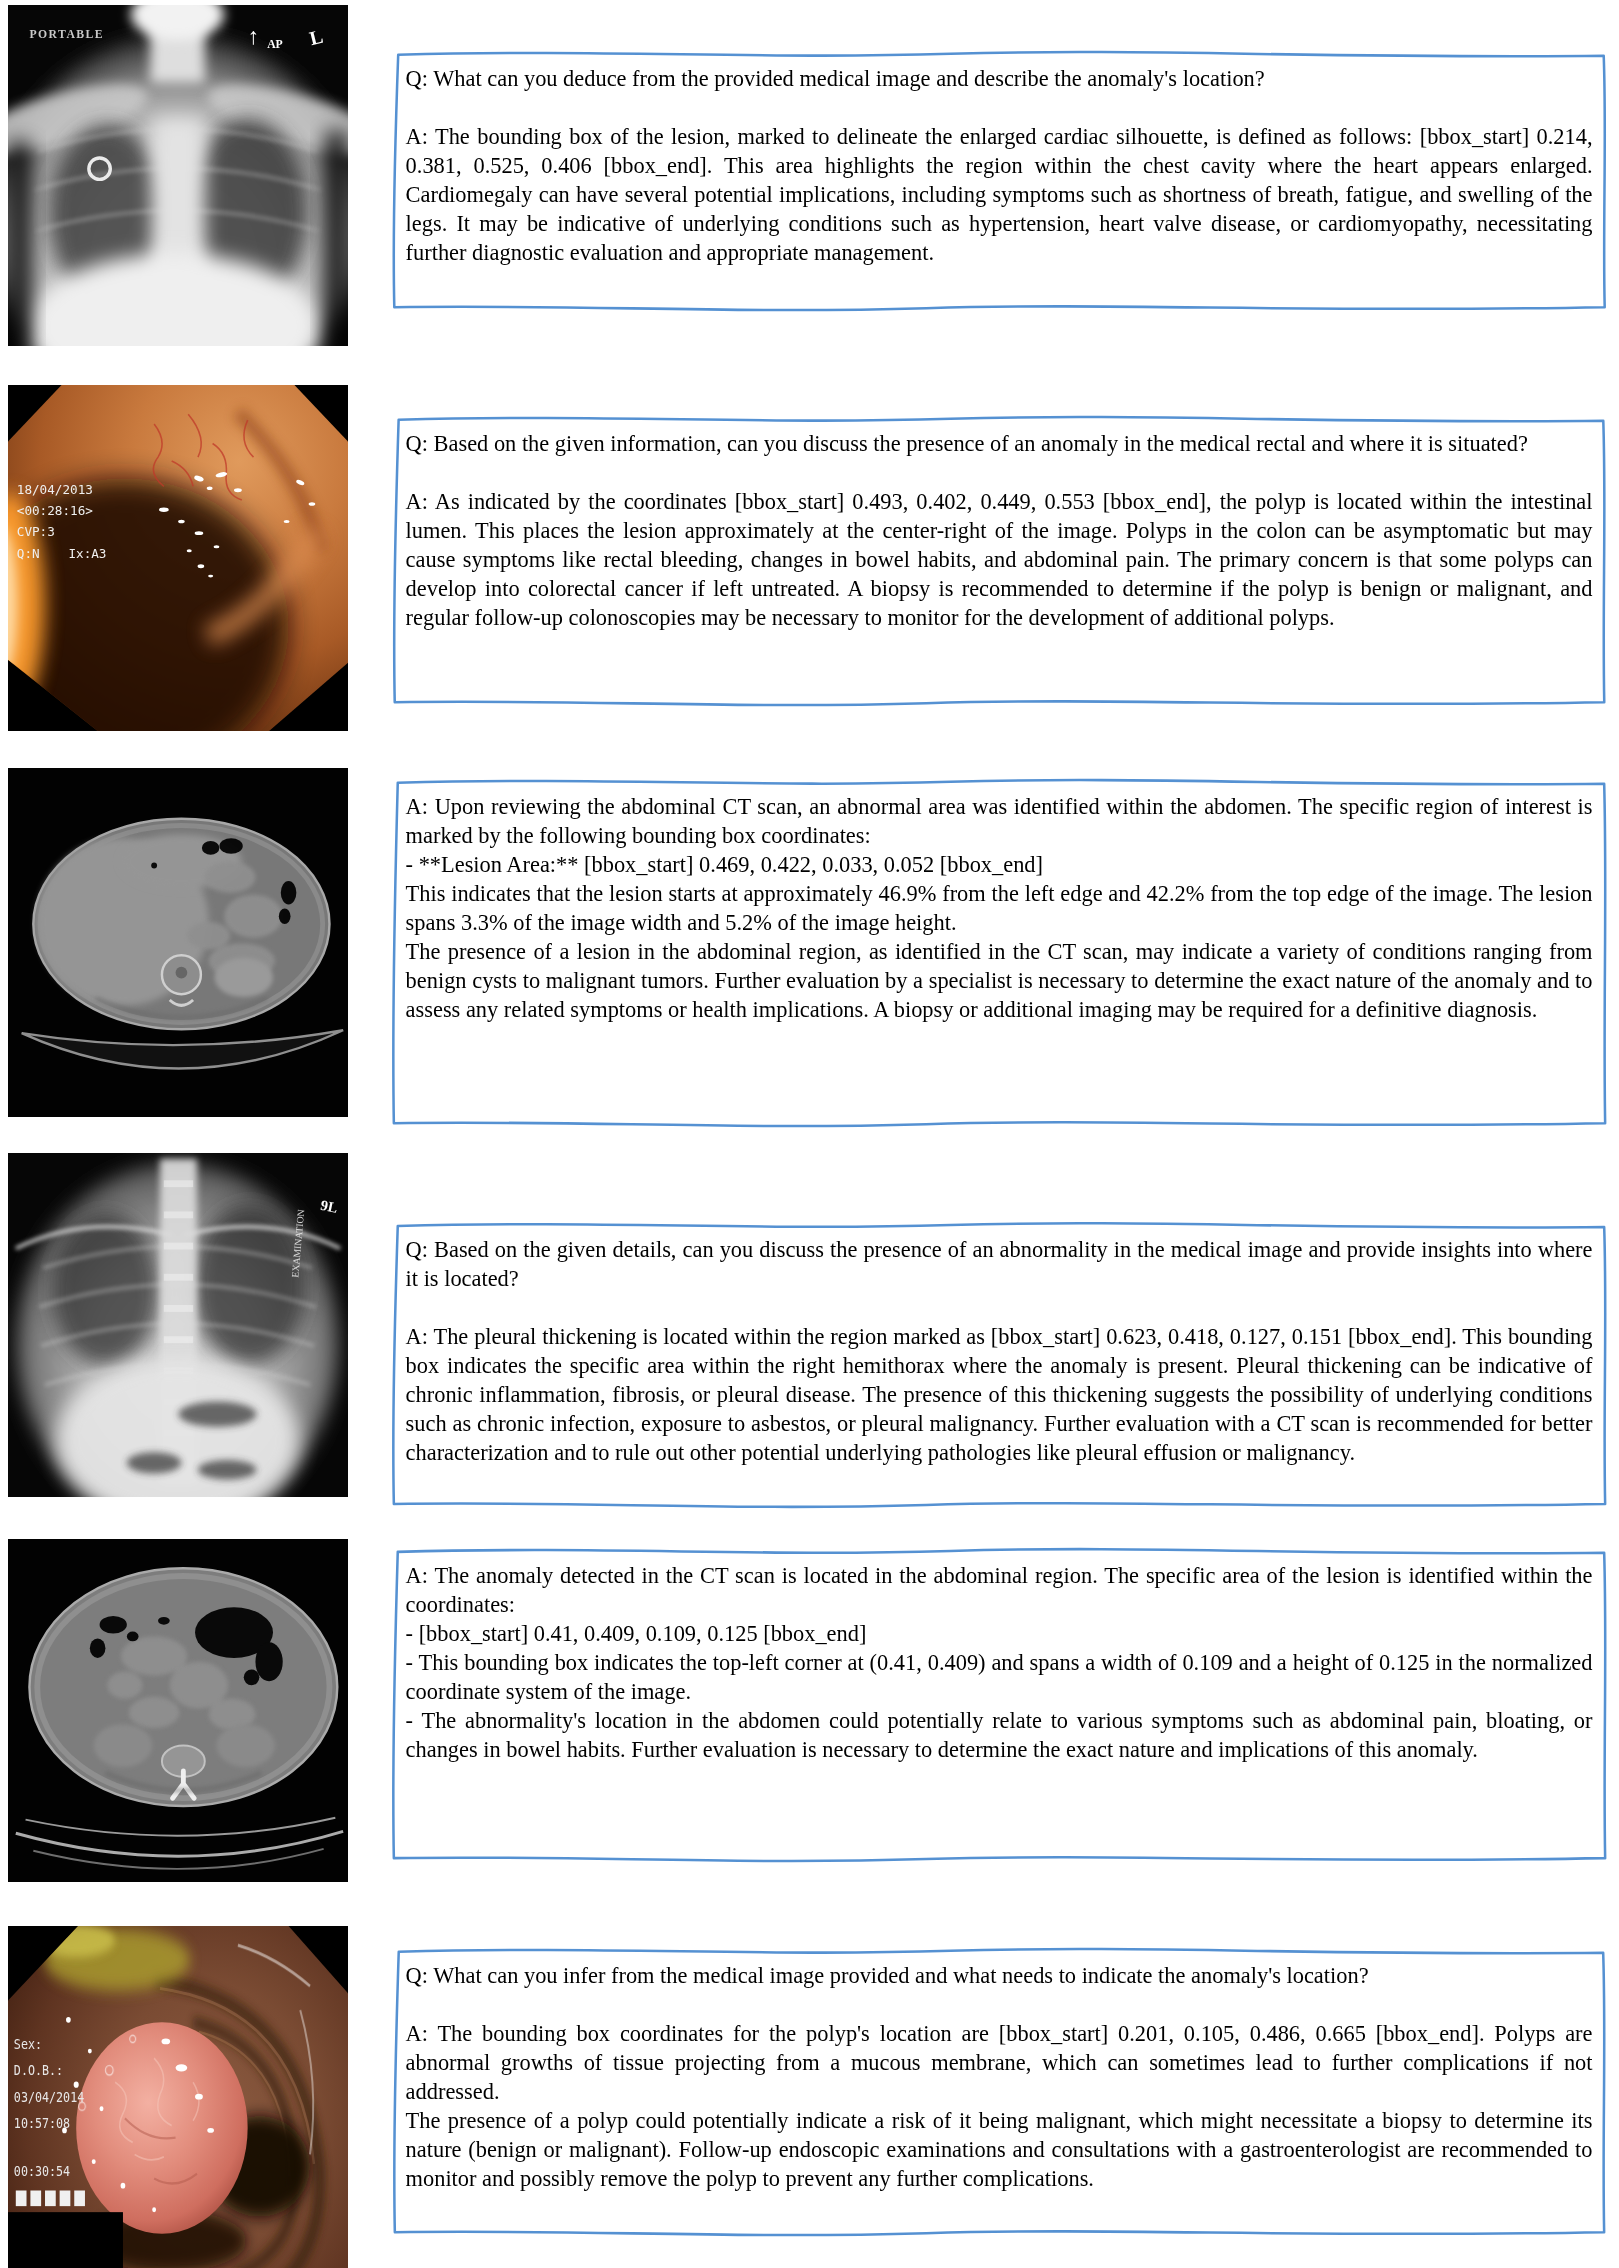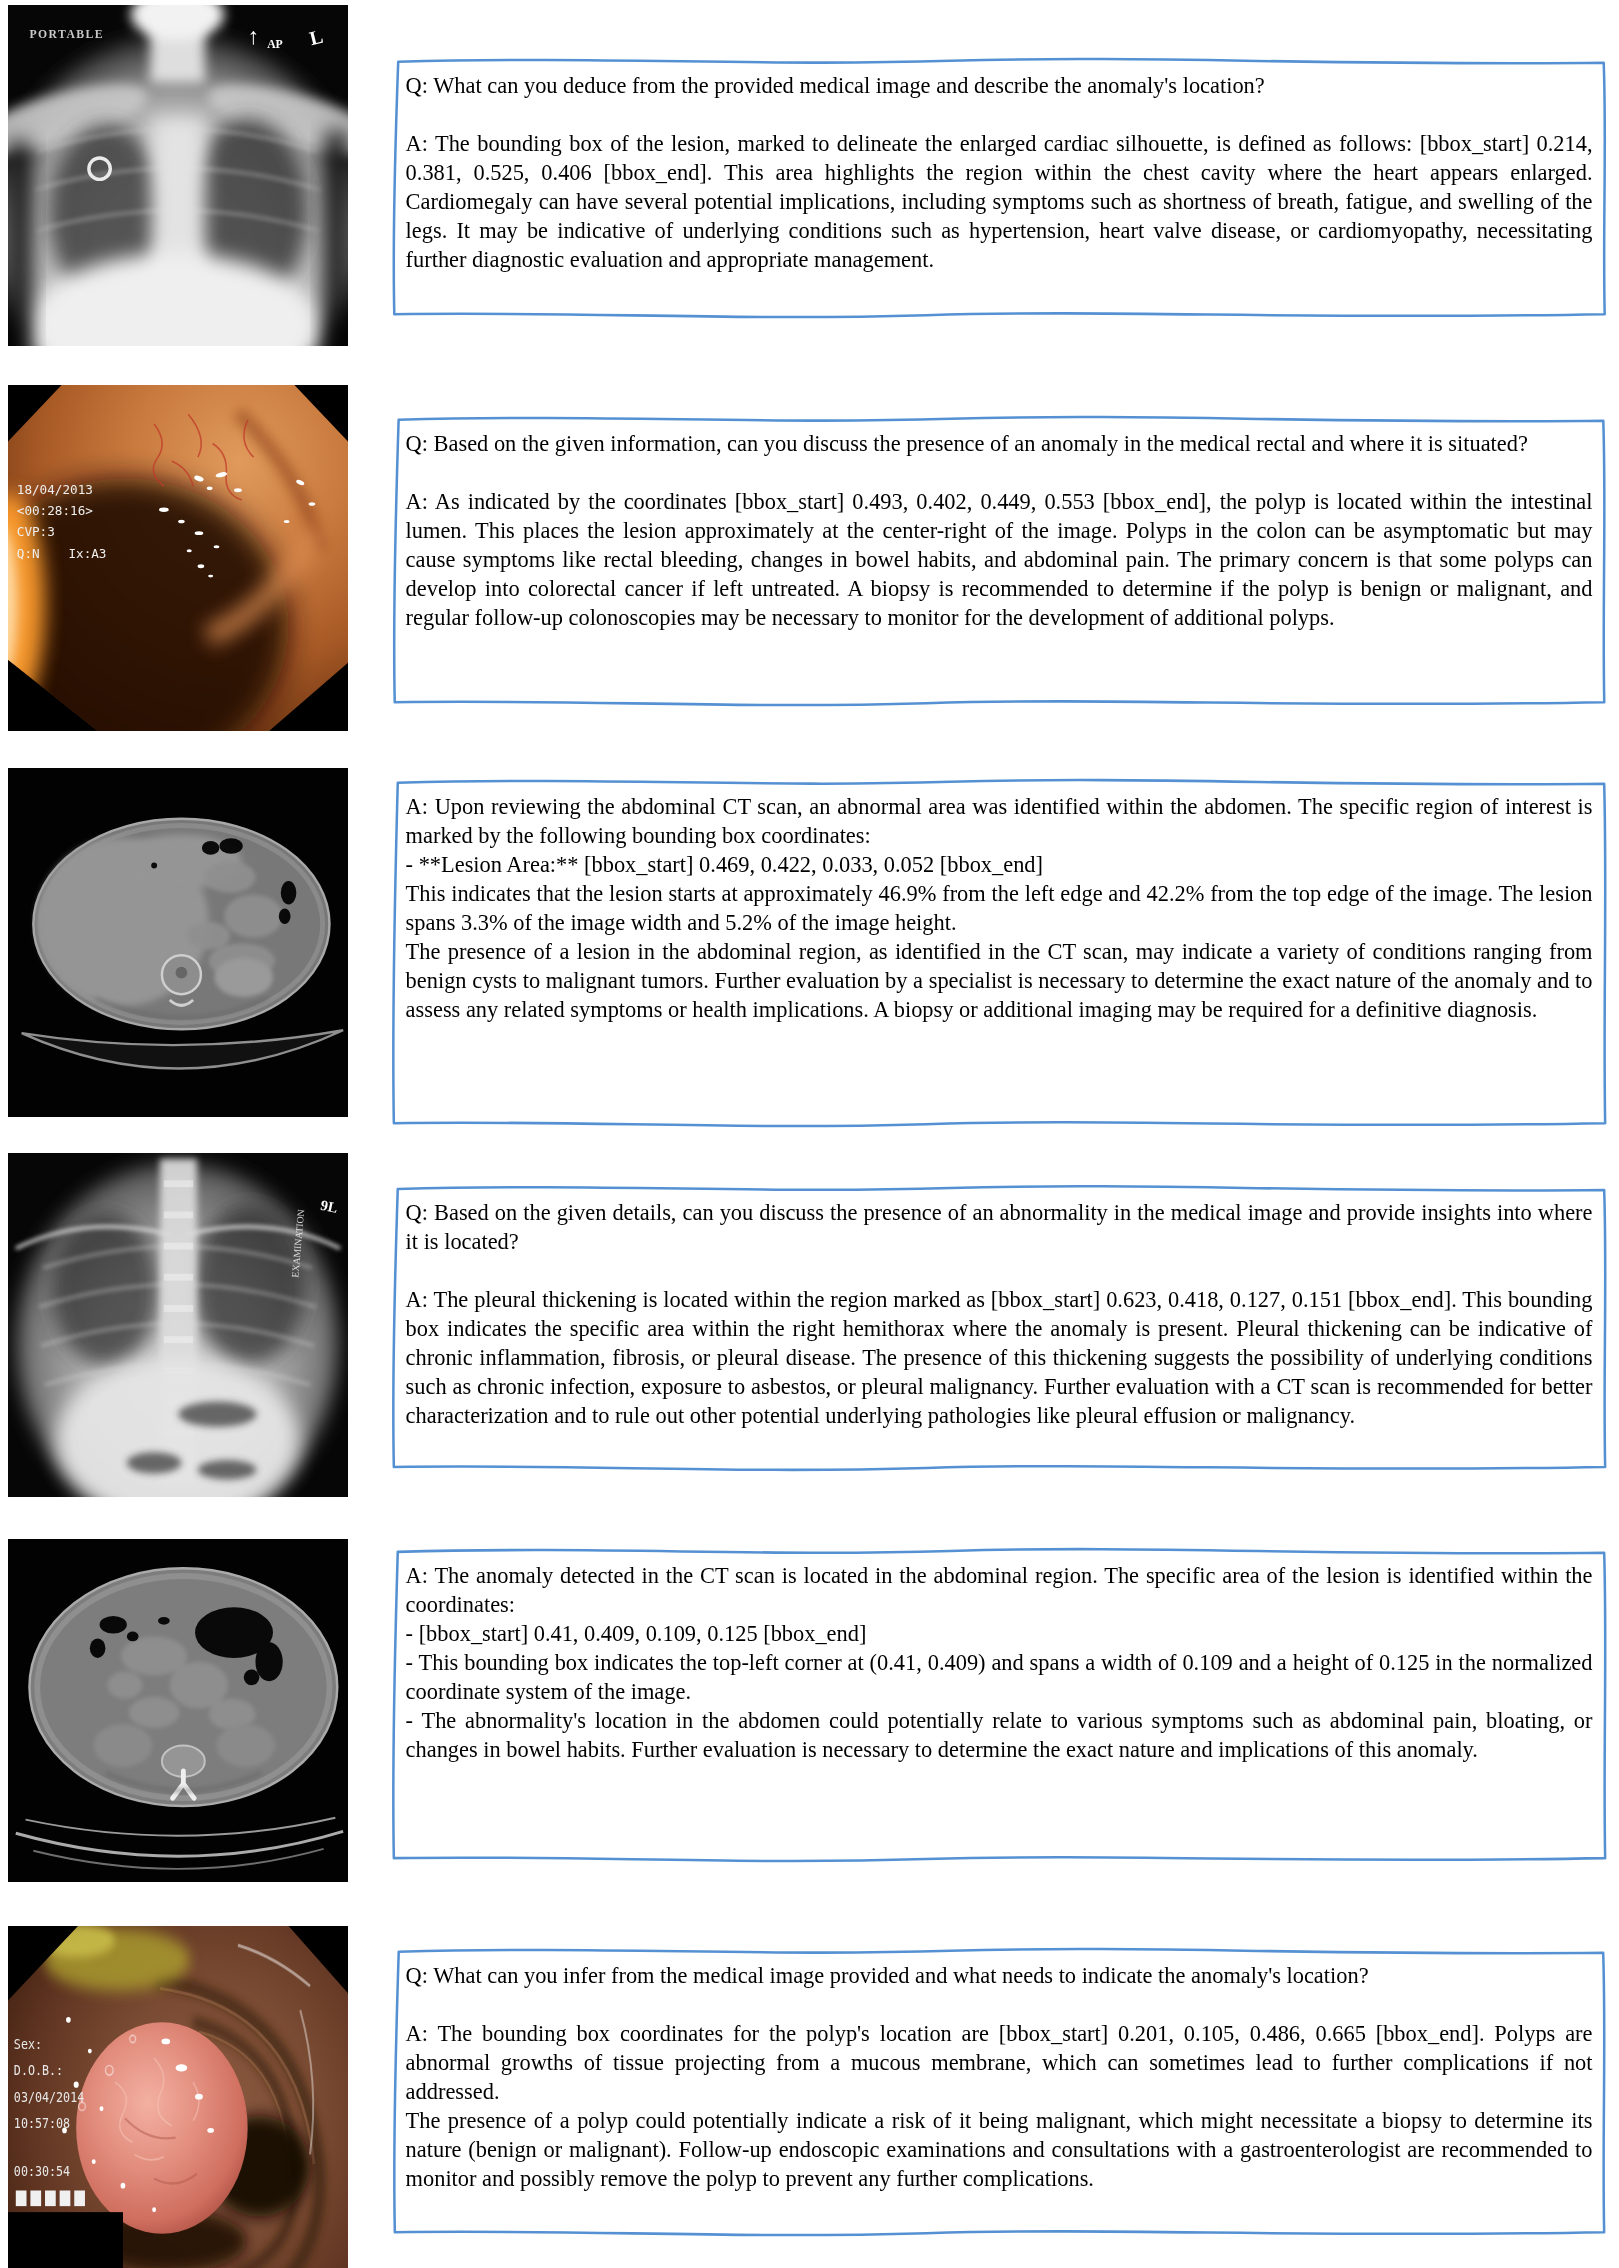--- a/index.html
+++ b/index.html
@@ -8,24 +8,24 @@
   .med-image{position:absolute;left:7.8px;width:340px;background:#000;overflow:hidden;}
   .med-image svg{display:block;width:100%;height:100%;}
   .img-r1{top:4.9px;height:341px}
   .img-r2{top:385px;height:346px}
   .img-r3{top:768px;height:349px}
   .img-r4{top:1153px;height:344px}
   .img-r5{top:1539px;height:343px}
   .img-r6{top:1926px;height:422px}
   .qa-box{position:absolute;left:388px;width:1223px;box-sizing:border-box;
           padding:16.6px 18.5px 0 17.6px;background:#fff;}
-  .box-r1{top:54px;height:268px}
+  .box-r1{top:47px;height:268px}
   .box-r2{top:412px;height:298px}
   .box-r3{top:775px;height:356px}
-  .box-r4{top:1181px;height:294px}
+  .box-r4{top:1218px;height:294px}
   .box-r5{top:1544px;height:322px}
   .box-r6{top:1944px;height:296px}
   .qa-box p{margin:0;font-size:22.4px;line-height:29px;color:#000;
             text-align:justify;white-space:pre-wrap;}
   .qa-box .q{margin-bottom:29px;}
   .wavy-border{position:absolute;left:0;top:0;pointer-events:none;}
   .osd{font-family:"DejaVu Sans Mono",monospace;}
 </style>
 </head>
 <body>

